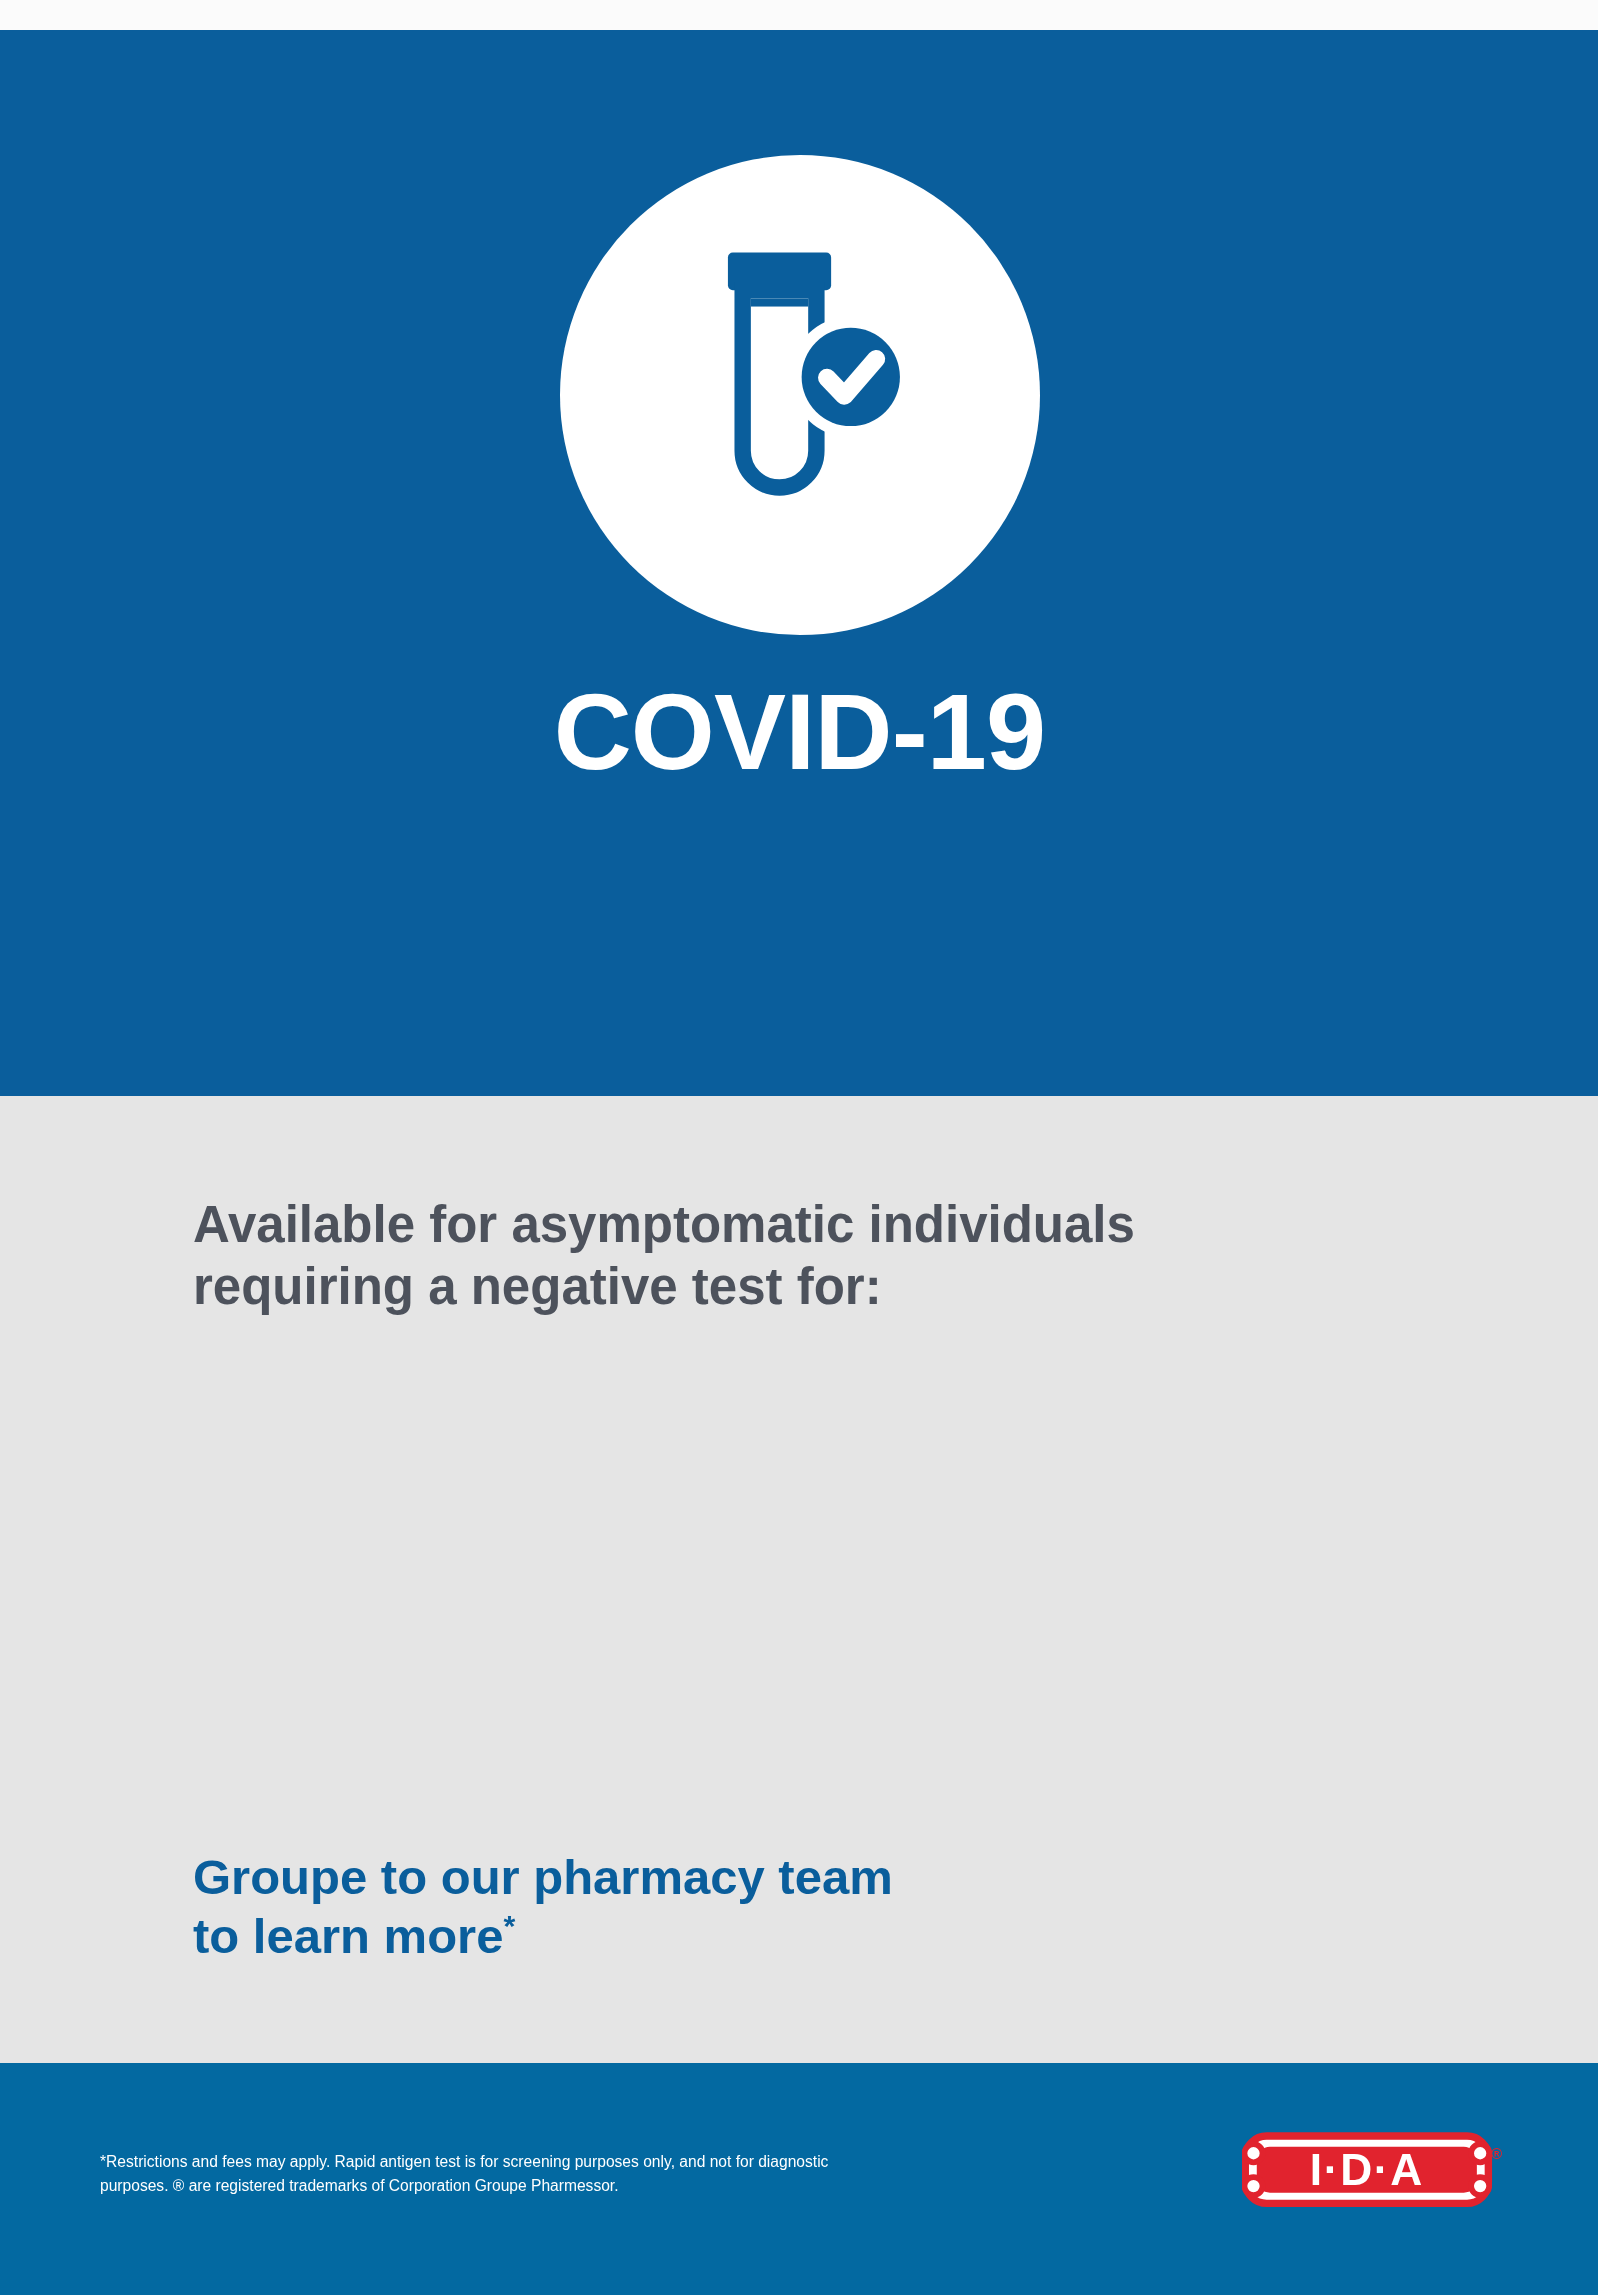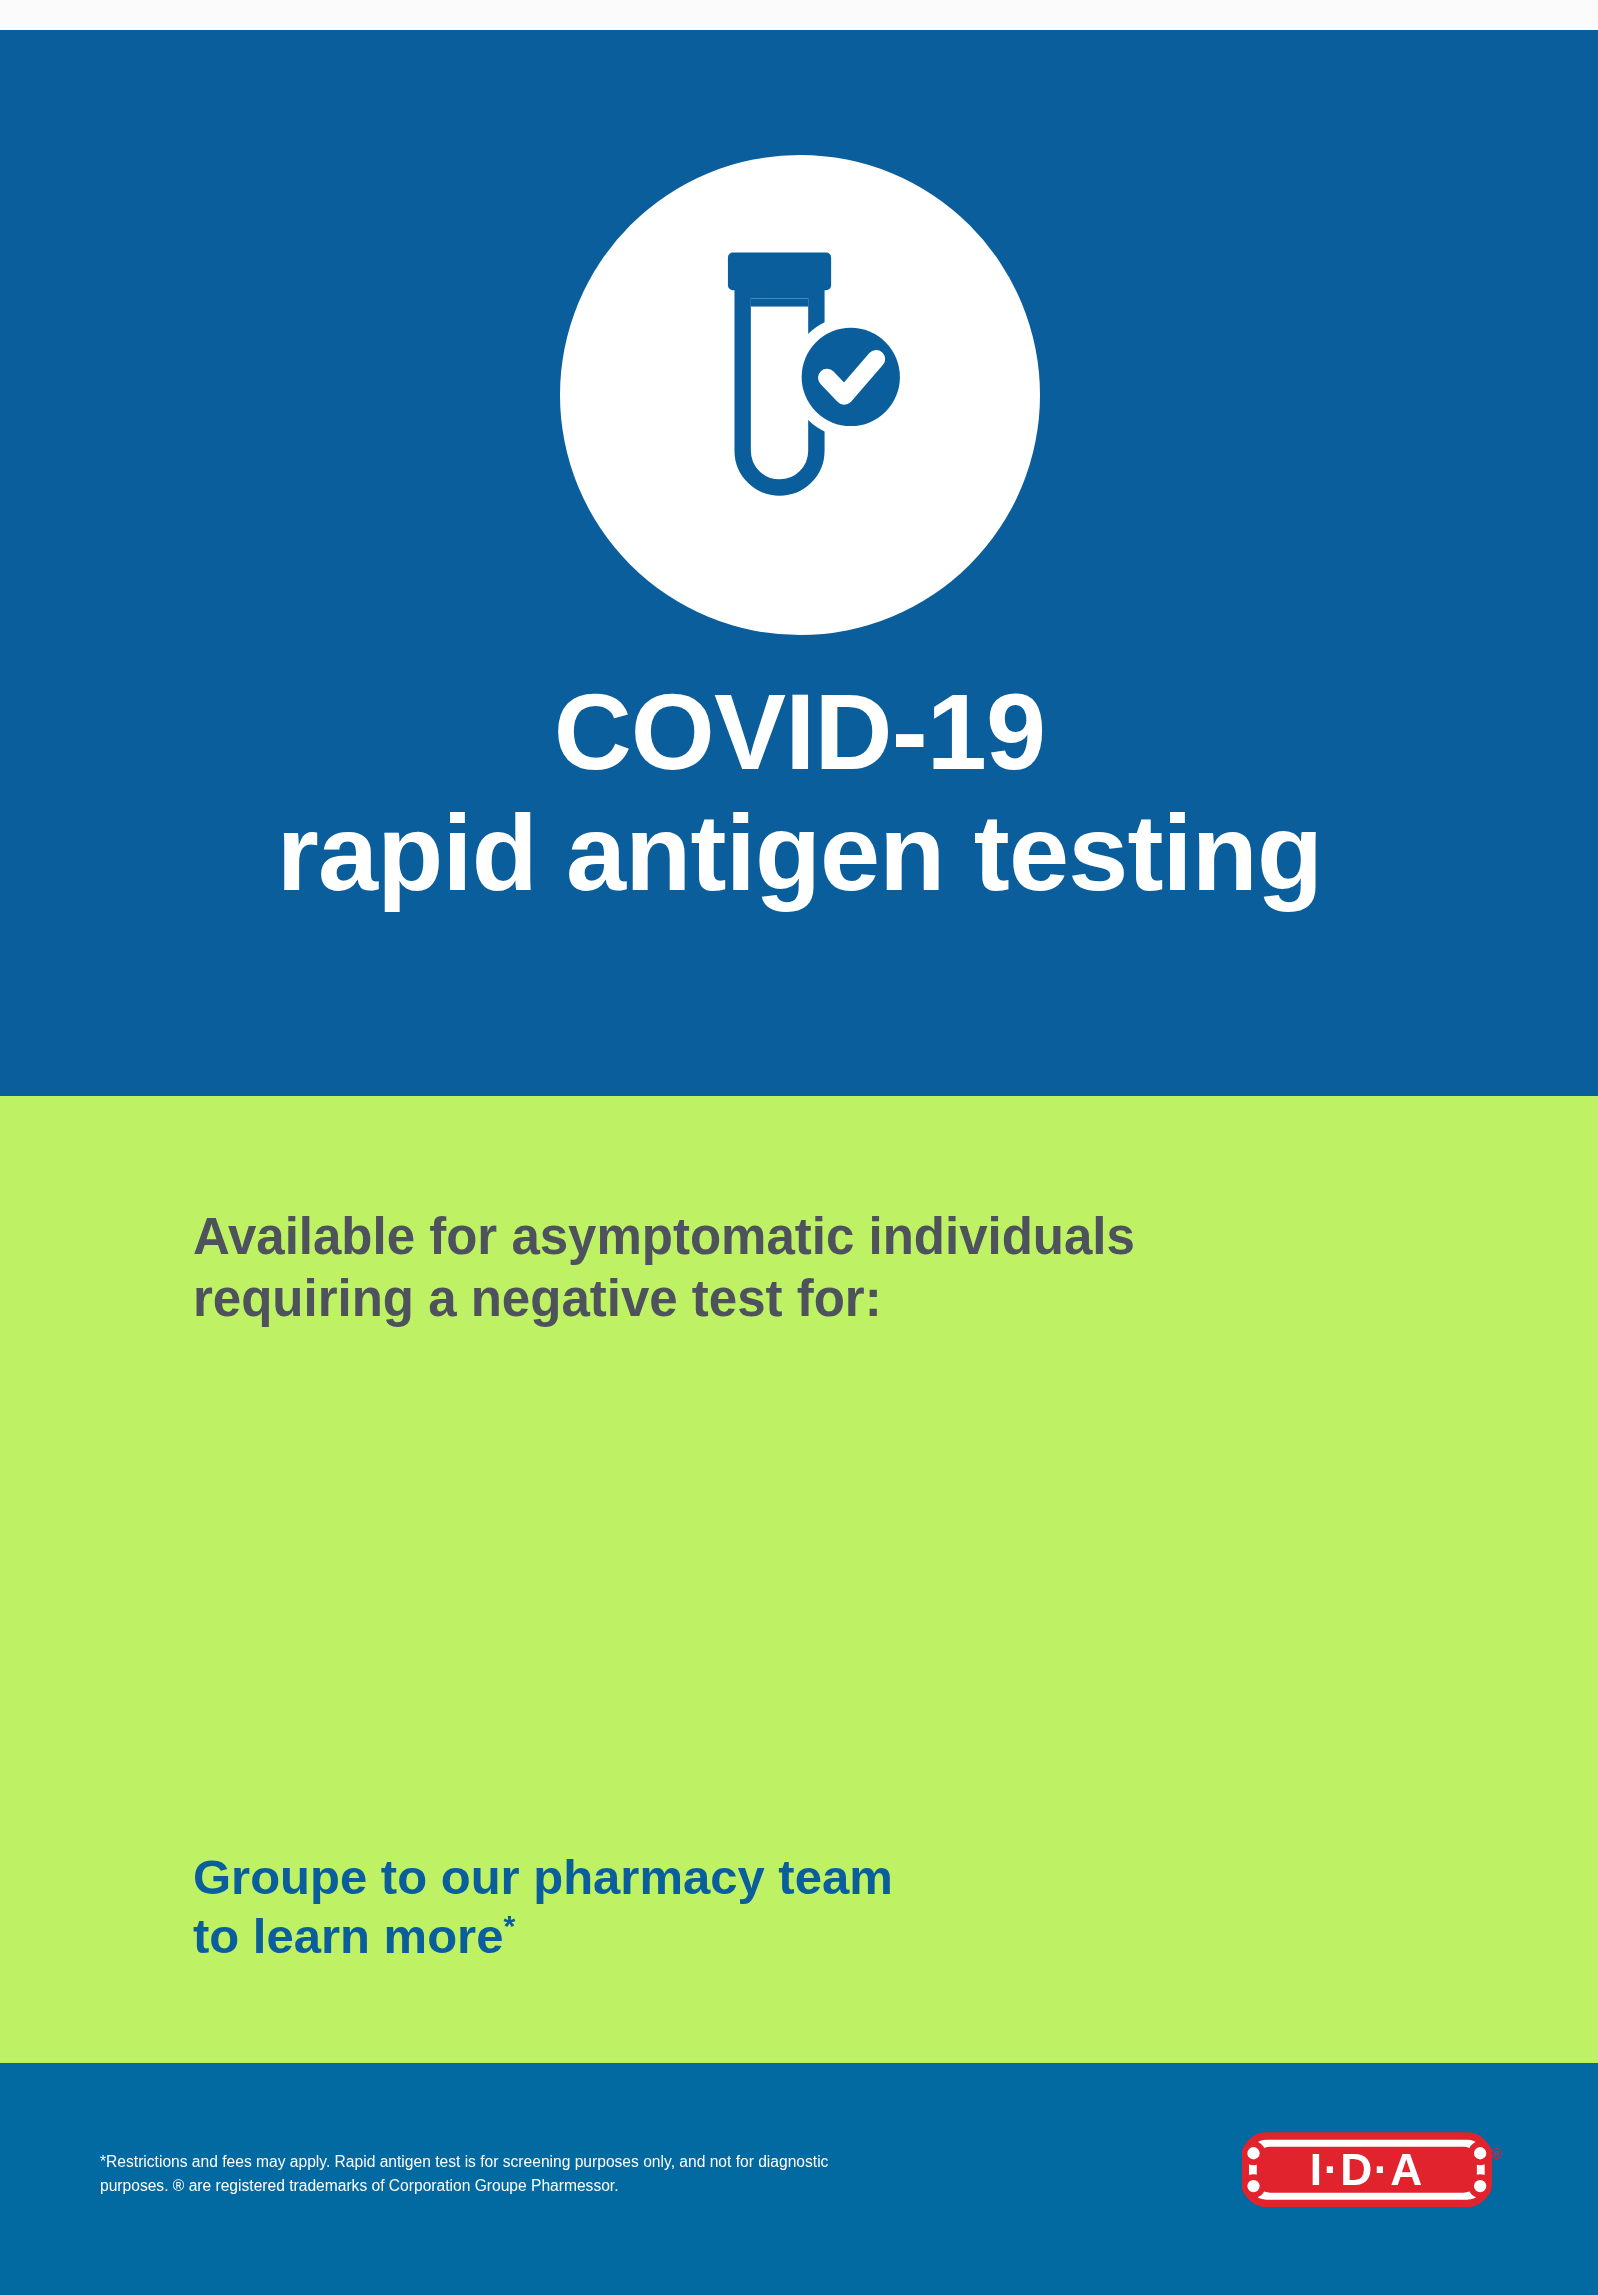--- a/index.html
+++ b/index.html
@@ -60,22 +60,22 @@
   }
   .hero-line2 {
     display: block;
     font-size: 108px;
   }
 
   
   .body-area {
     position: relative;
     flex: 1 1 auto;
-    background: #bef264;
-    padding: 12px 193px;
+    background: #e5e5e5;
+    padding: 0 193px;
     box-sizing: border-box;
   }
   .body-heading {
     margin-top: 98px;
     color: #4d525c;
     font-size: 51px;
     font-weight: bold;
     line-height: 1.22;
     max-width: 1279px;
   }
@@ -136,21 +136,20 @@
         <rect x="150" y="92" width="70" height="10" fill="#0a5e9c"></rect>
 
         <circle cx="272" cy="188" r="74" fill="#ffffff"></circle>
         <circle cx="272" cy="188" r="60" fill="#0a5e9c"></circle>
         <path d="M243 189 l21 22 l39 -45" fill="none" stroke="#ffffff" stroke-width="22" stroke-linecap="round" stroke-linejoin="round"></path>
       </svg>
     </div>
 
     <div class="hero-title">
       <span class="hero-line1">COVID-19</span>
-      <span class="hero-line2">rapid antigen testing</span>
     </div>
 
   </div>
 
   <div class="body-area">
 
     <div class="body-heading">
       <div>Available for asymptomatic individuals</div>
       <div>requiring a negative test for:</div>
     </div>

